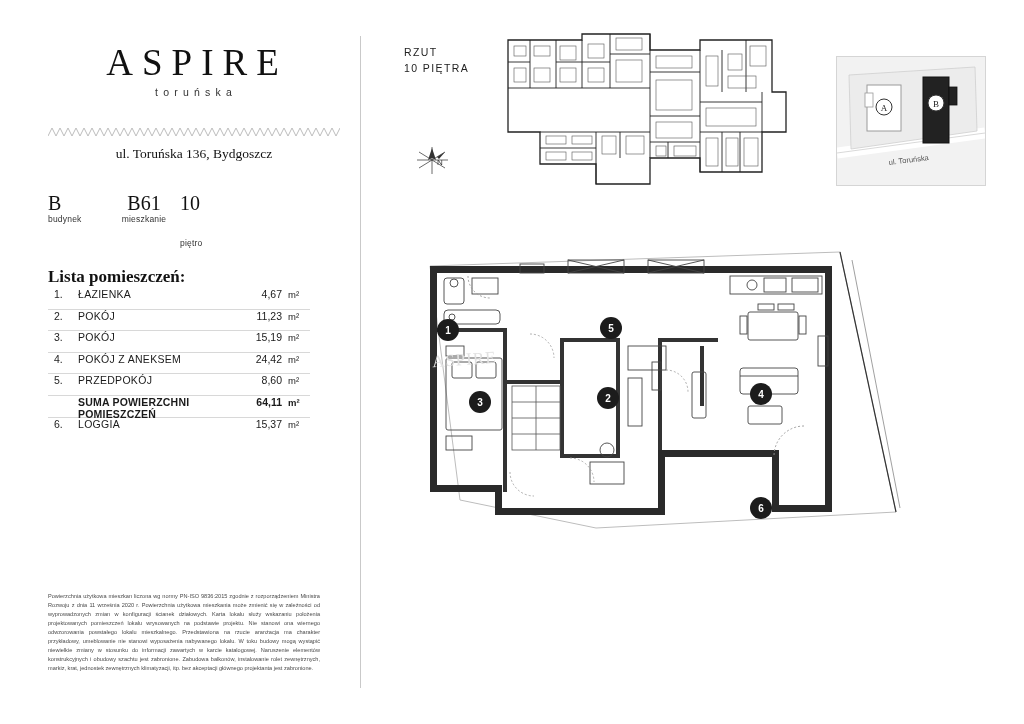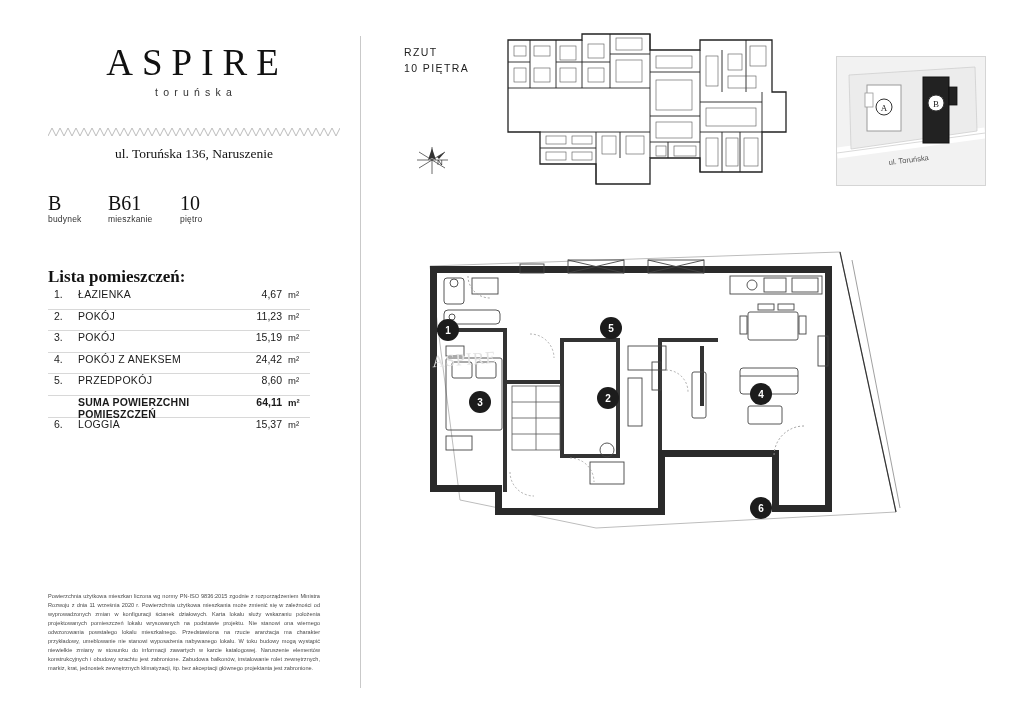--- a/index.html
+++ b/index.html
@@ -97,22 +97,22 @@
   }
   .fact-v sup { font-size: 11px; vertical-align: super; }
   .fact-l {
     margin-top: 0;
     font-size: 8.5px;
     color: #333;
     line-height: 1.3;
     letter-spacing: .2px;
   }
   .f1 { width: 60px; }
-  .f2 { width: 72px; }
-  .f3 { width: 56px; }
+  .f2 { width: 72px; text-align: center; }
+  .f3 { width: 56px; gap: 24px; }
   .f4 { width: 110px; }
 
   
   .list-title {
     position: absolute;
     left: 48px;
     top: 267px;
     font-family: "Liberation Serif", serif;
     font-size: 17px;
     font-weight: bold;
@@ -262,21 +262,21 @@
     <div class="brand-name">ASPIRE</div>
     <div class="brand-sub">toruńska</div>
   </div>
 
   <div class="zigzag">
     <svg width="292" height="12" viewBox="0 0 292 12">
       <polyline points="0,10 4,2 8,10 12,2 16,10 20,2 24,10 28,2 32,10 36,2 40,10 44,2 48,10 52,2 56,10 60,2 64,10 68,2 72,10 76,2 80,10 84,2 88,10 92,2 96,10 100,2 104,10 108,2 112,10 116,2 120,10 124,2 128,10 132,2 136,10 140,2 144,10 148,2 152,10 156,2 160,10 164,2 168,10 172,2 176,10 180,2 184,10 188,2 192,10 196,2 200,10 204,2 208,10 212,2 216,10 220,2 224,10 228,2 232,10 236,2 240,10 244,2 248,10 252,2 256,10 260,2 264,10 268,2 272,10 276,2 280,10 284,2 288,10 292,2" fill="none" stroke="#bdbdbd" stroke-width="1"></polyline>
     </svg>
   </div>
 
-  <div class="address">ul. Toruńska 136, Naruszenie</div>
+  <div class="address">ul. Toruńska 136, Bydgoszcz</div>
 
   <div class="facts">
     <div class="fact f1">
       <div class="fact-v">B</div>
       <div class="fact-l">budynek</div>
     </div>
     <div class="fact f2">
       <div class="fact-v">B61</div>
       <div class="fact-l">mieszkanie</div>
     </div>

